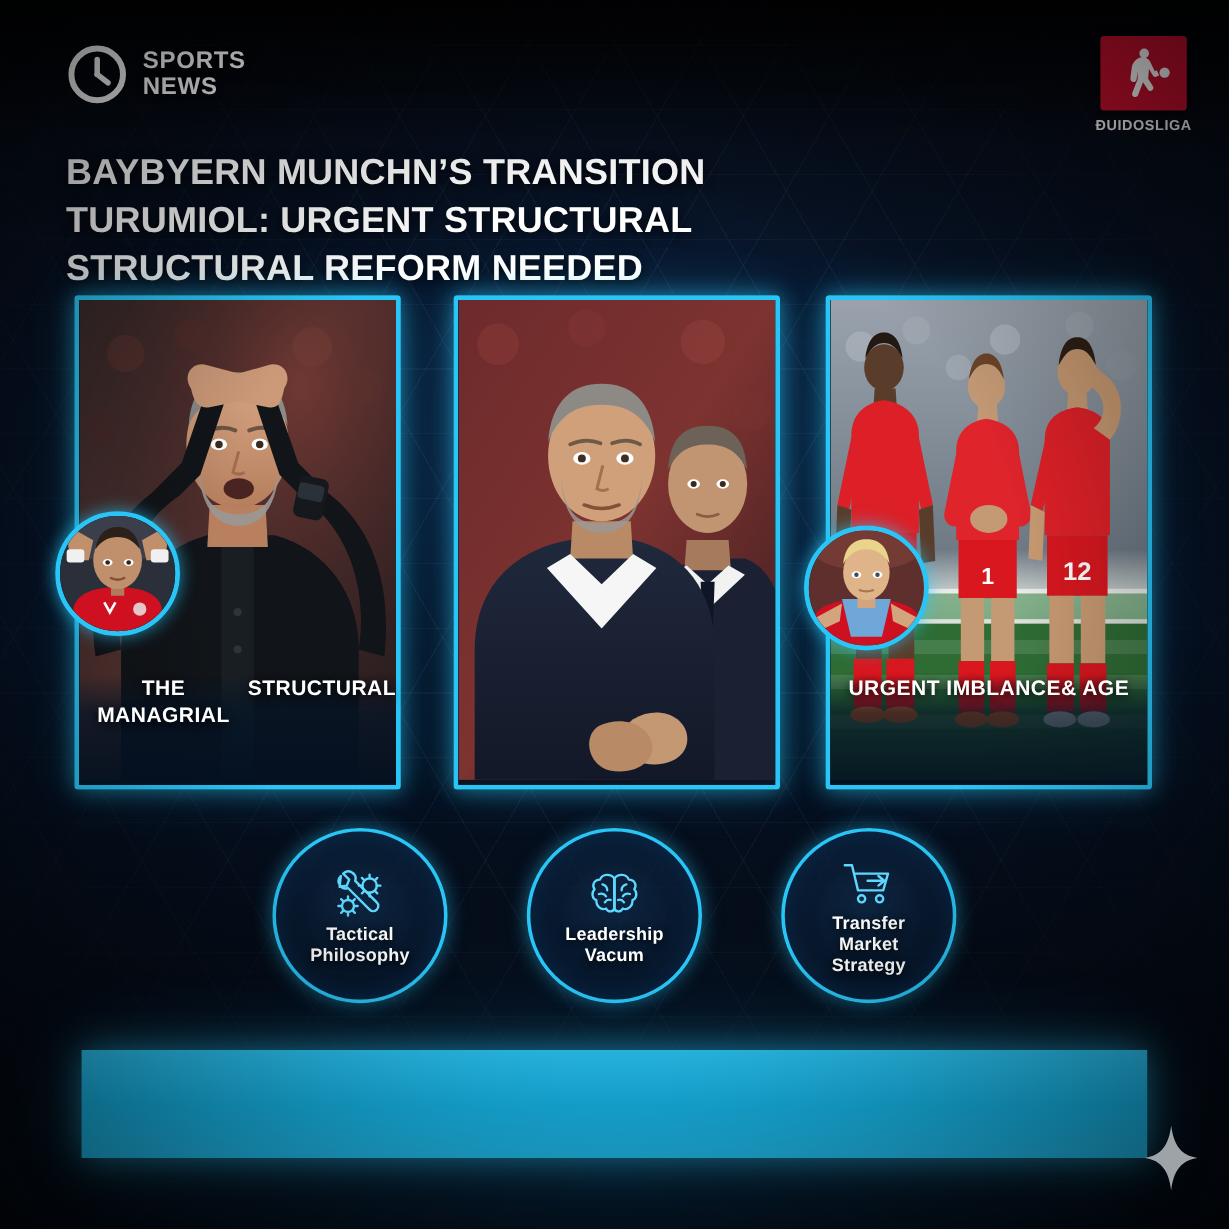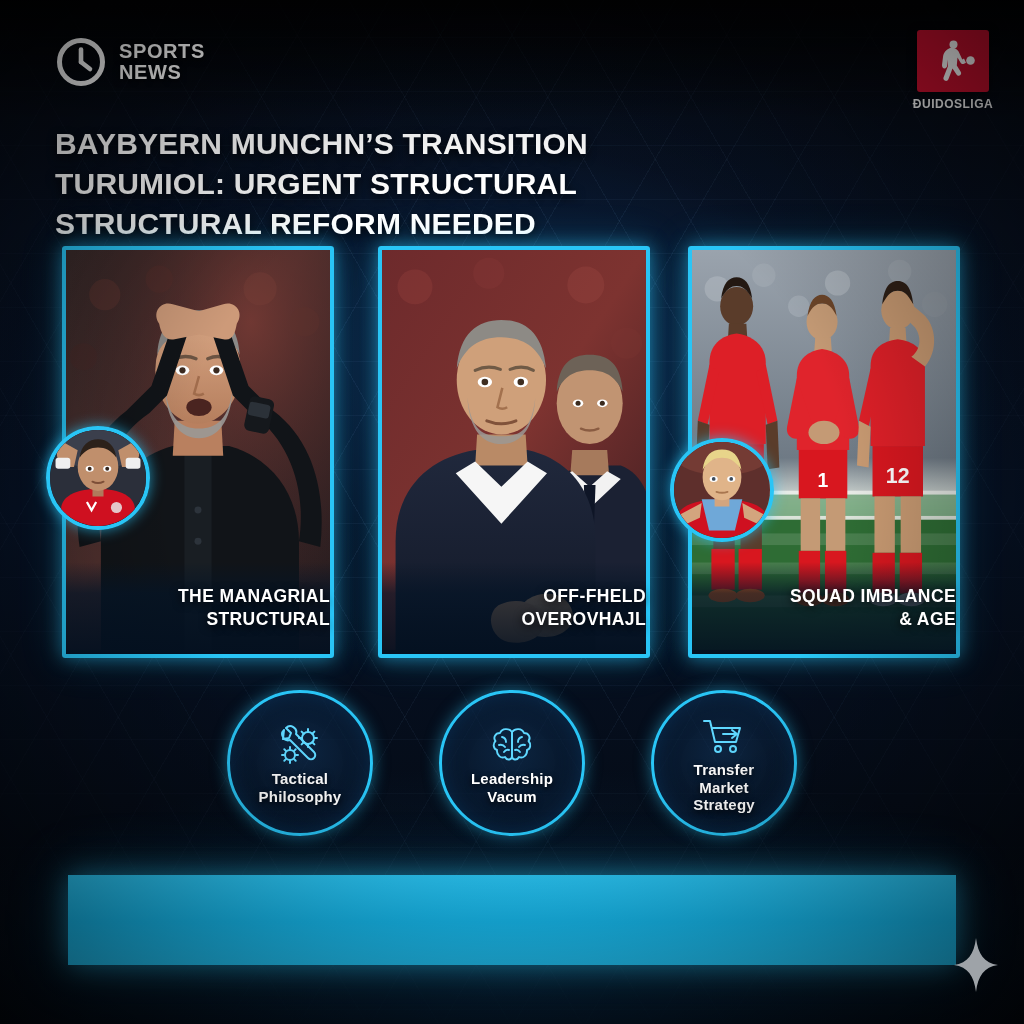--- a/index.html
+++ b/index.html
@@ -83,21 +83,21 @@
     border:4px solid #29c5f6; border-radius:3px;
     box-shadow:0 0 18px rgba(41,197,246,.55), 0 0 42px rgba(41,197,246,.22), inset 0 0 26px rgba(0,0,0,.5);
     overflow:visible;
   }
   .card-inner{
     position:absolute; inset:0; overflow:hidden; background:#0a1422;
   }
   .photo{ position:absolute; inset:0; }
   .caption{
     position:absolute; left:0; right:0; bottom:0; height:92px;
-    display:flex; flex-direction:column; align-items:flex-end; justify-content:center;
+    display:flex; flex-direction:row; align-items:flex-start; justify-content:center;
     text-align:center; color:#fff; font-weight:bold; font-size:17.5px;
     line-height:1.32; letter-spacing:.4px;
     text-shadow:0 2px 8px rgba(0,0,0,.95);
     background:linear-gradient(180deg, rgba(4,18,34,0) 0%, rgba(4,20,38,.72) 34%, rgba(3,16,32,.92) 100%);
     z-index:4;
   }
   .inset{
     position:absolute; width:104px; height:104px; border-radius:50%;
     border:4px solid #29c5f6; overflow:hidden; z-index:6;
     box-shadow:0 0 14px rgba(41,197,246,.7);
@@ -305,24 +305,20 @@
             <circle cx="143" cy="136" r="3.4" fill="#3e2d20"></circle>
           <path d="M124 142 L119 162 q5 3 10 0" stroke="#a3714e" stroke-width="2.6" fill="none"></path>
           <path d="M108 176 q15 6 30 0" stroke="#80523a" stroke-width="3" fill="none" stroke-linecap="round"></path>
           <path d="M88 152 C90 186 104 200 123 200 C142 200 156 186 158 152 C154 186 142 192 123 192 C104 192 92 186 88 152 Z" fill="#9b9894" opacity=".85"></path>
           <path d="M96 218 L123 244 L150 218 L170 230 L123 282 L76 230 Z" fill="#f6f6f6"></path>
 
           <path d="M150 360 C170 348 192 356 196 372 C200 390 182 402 160 398 C142 394 134 372 150 360 Z" fill="#c49873"></path>
           <path d="M120 366 C140 356 162 364 166 380 C170 396 152 408 130 404 C112 400 106 376 120 366 Z" fill="#b98a66"></path>
         </svg>
       </div>
-      <div class="caption">
-        <span>OFF-FHELD</span>
-        <span>OVEROVHAJL</span>
-      </div>
     </div>
 
     <div class="card" style="left:688px; width:272px;">
       <div class="card-inner">
         <svg class="photo" viewBox="0 0 272 412" preserveAspectRatio="xMidYMid slice">
           <defs>
             <linearGradient id="c3bg" x1="0" y1="0" x2="0" y2="1">
               <stop offset="0" stop-color="#9aa3ad"></stop>
                 <stop offset=".52" stop-color="#6f7a85"></stop>
                 <stop offset=".62" stop-color="#cfd6d2"></stop>
@@ -416,21 +412,21 @@
           <ellipse cx="43" cy="40" rx="4.4" ry="3.2" fill="#fff"></ellipse>
             <circle cx="43" cy="40" r="2" fill="#3c4a5a"></circle>
           <ellipse cx="62" cy="40" rx="4.4" ry="3.2" fill="#fff"></ellipse>
             <circle cx="62" cy="40" r="2" fill="#3c4a5a"></circle>
           <path d="M46 54 q6 2 12 0" stroke="#a8764f" stroke-width="2" fill="none" stroke-linecap="round"></path>
           <path d="M30 66 L4 80 L2 94 L28 82 Z" fill="#d3a57e"></path>
           <path d="M74 66 L100 80 L102 94 L76 82 Z" fill="#d3a57e"></path>
         </svg>
       </div>
       <div class="caption">
-        <span>SQUAD IMBLANCE</span>
+        <span>URGENT IMBLANCE</span>
         <span>&amp; AGE</span>
       </div>
     </div>
   </div>
 
   <div class="badges">
 
     <div class="badge" style="left:227px;">
       <svg class="badge-icon" viewBox="0 0 46 42">
         <g fill="none" stroke="#5fd8ff" stroke-width="2" stroke-linecap="round" stroke-linejoin="round">

